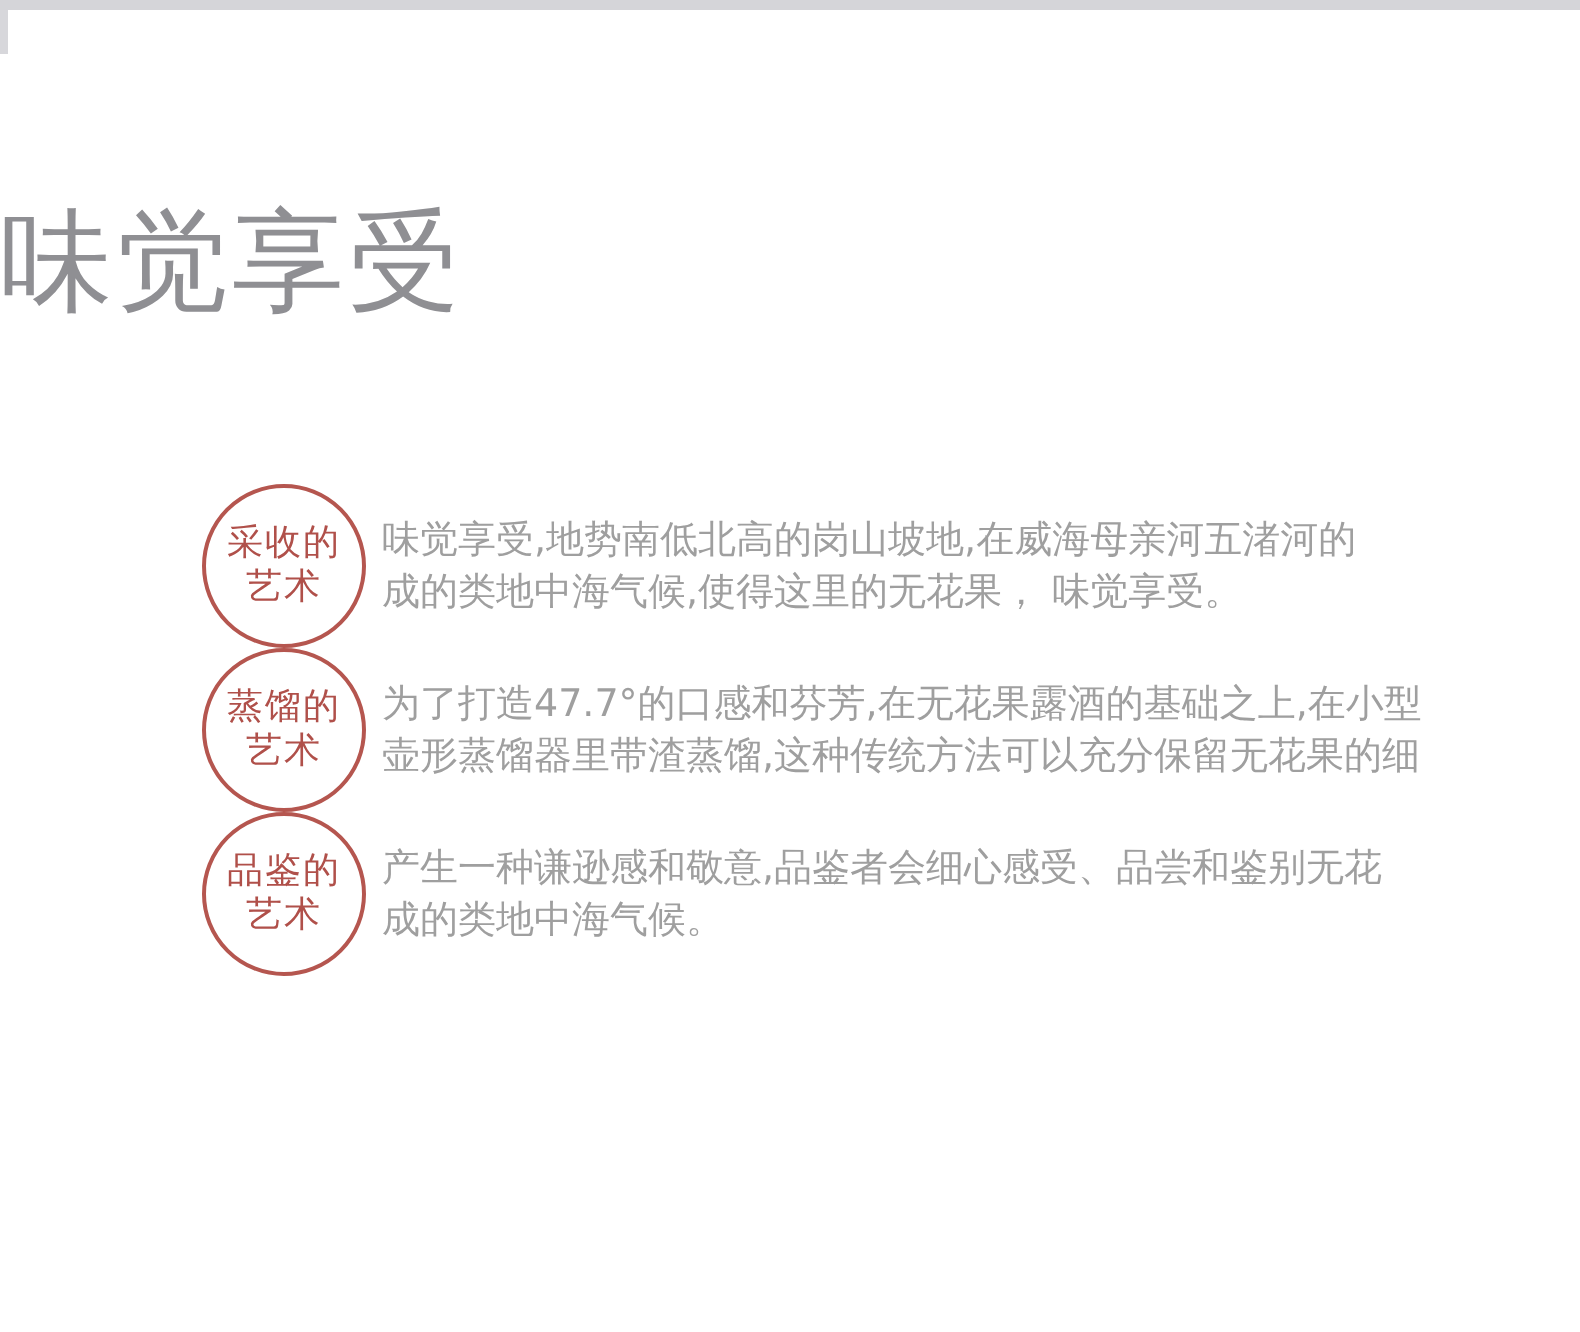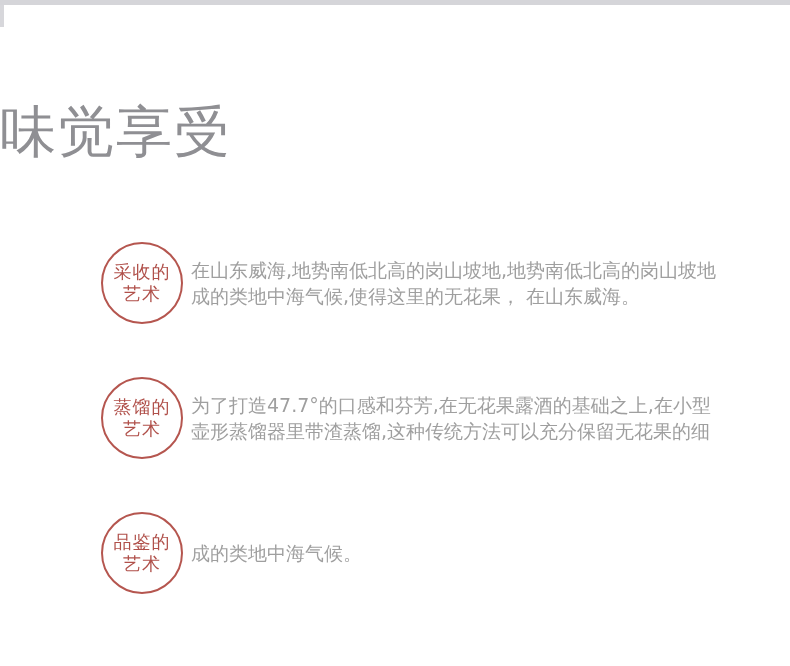--- a/index.html
+++ b/index.html
@@ -36,21 +36,20 @@
     font-size: 56px;
     line-height: 1.2;
     letter-spacing: 2px;
     color: #8f8f93;
   }
   .sections {
     margin-top: 77px;
     padding-left: 101px;
     display: flex;
     flex-direction: column;
-    gap: 53px;
   }
   .section {
     display: flex;
     align-items: center;
     gap: 8px;
   }
   .badge {
     flex: 0 0 auto;
     box-sizing: content-box;
     width: 78px;
@@ -84,39 +83,40 @@
 <h1 class="title">味觉享受</h1>
 
 <div class="sections">
 
   <div class="section">
     <div class="badge">
       <span>采收的</span>
       <span>艺术</span>
     </div>
     <div class="para">
-      <div>在山东威海,地势南低北高的岗山坡地,地势南低北高的岗山坡地</div>
-      <div>成的类地中海气候,使得这里的无花果， 在山东威海。</div>
+      <div>味觉享受,地势南低北高的岗山坡地,在威海母亲河五渚河的</div>
+      <div>成的类地中海气候,使得这里的无花果， 味觉享受。</div>
     </div>
   </div>
 
   <div class="section">
     <div class="badge">
       <span>蒸馏的</span>
       <span>艺术</span>
     </div>
     <div class="para">
       <div>为了打造47.7°的口感和芬芳,在无花果露酒的基础之上,在小型</div>
       <div>壶形蒸馏器里带渣蒸馏,这种传统方法可以充分保留无花果的细</div>
     </div>
   </div>
 
   <div class="section">
     <div class="badge">
       <span>品鉴的</span>
       <span>艺术</span>
     </div>
     <div class="para">
+      <div>产生一种谦逊感和敬意,品鉴者会细心感受、品尝和鉴别无花</div>
       <div>成的类地中海气候。</div>
     </div>
   </div>
 
 </div>
 
 </body></html>

